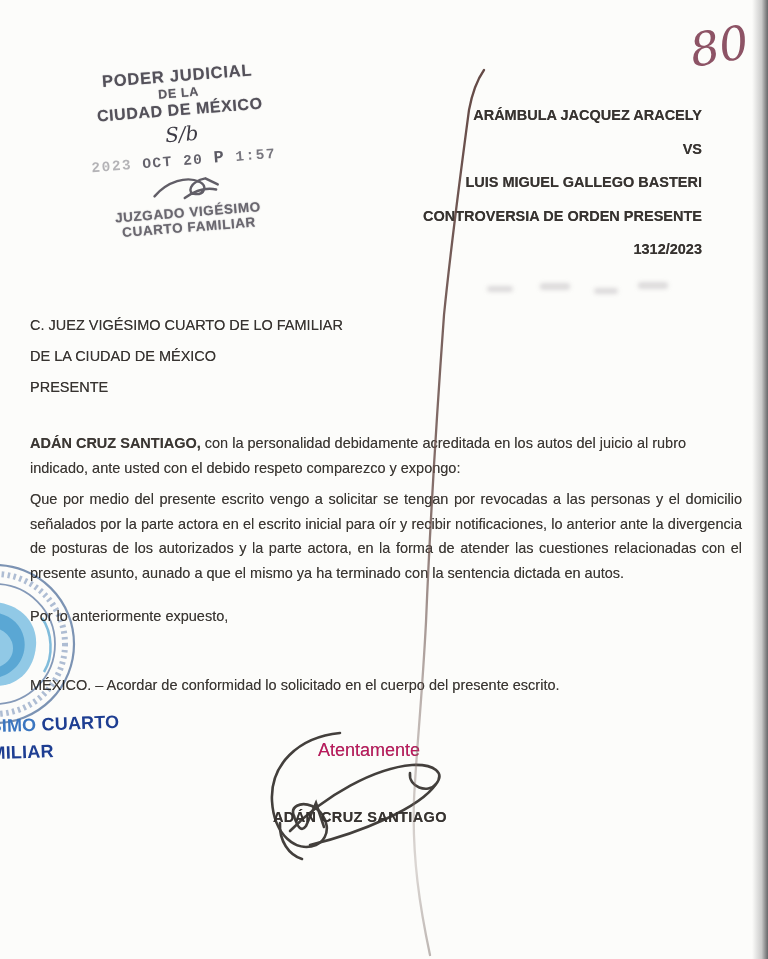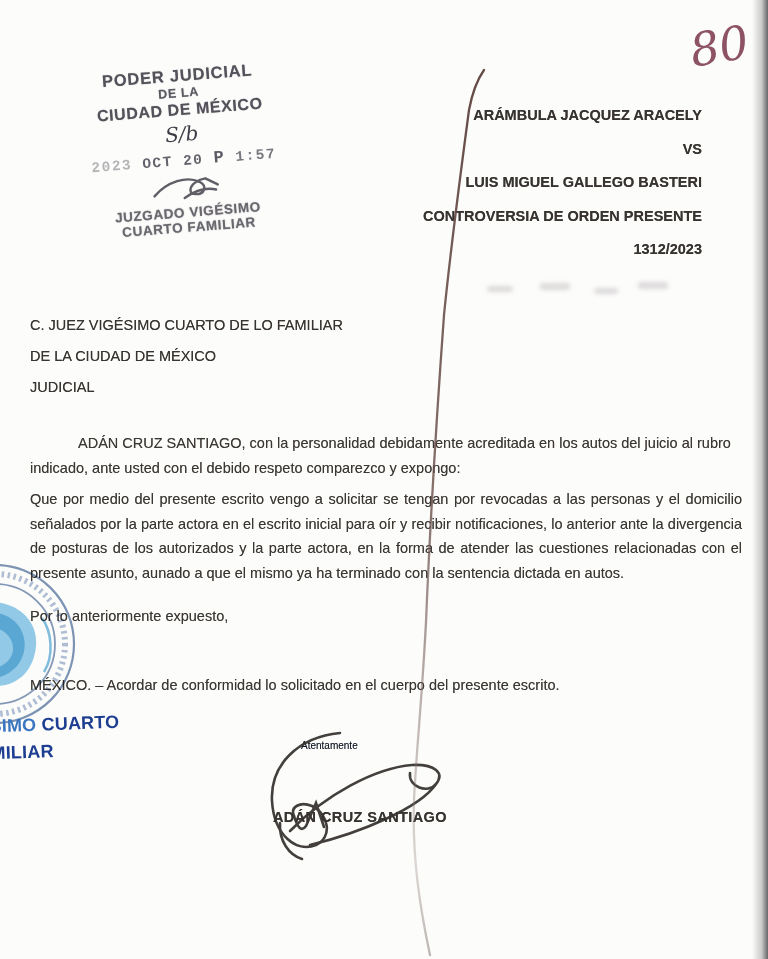--- a/index.html
+++ b/index.html
@@ -44,31 +44,31 @@
     position:absolute;left:30px;top:302px;font-weight:400;font-size:14.5px;
     line-height:31px;color:#373330;text-shadow:0 0 .6px rgba(55,51,48,.7);margin-top:8px;
   }
   
   .bodytext{position:absolute;left:30px;width:712px;font-size:14.5px;line-height:25px;color:#3b3733;text-shadow:0 0 .6px rgba(59,55,51,.55);}
   .p1{top:431px;text-align:left;}
   .p2{top:487px;line-height:24.5px;text-align:justify;}
   .c1{top:604px;}
   .c2{top:637px;}
   .pet{top:673px;}
-  .bold{font-weight:400;margin-left:48px;}
+  .bold{font-weight:700;}
   
   .seal{position:absolute;left:-100px;top:552px;mix-blend-mode:multiply;}
   .seal-caption{
     position:absolute;left:-10px;top:711px;font-weight:700;font-size:18px;
     letter-spacing:.2px;transform:rotate(-2deg);line-height:27px;white-space:nowrap;
   }
   .seal-caption .lt{color:#3b76c0;}
   .seal-caption .dk{color:#1e3e92;}
   
-  .salutation{position:absolute;left:301px;top:740px;font-size:10px;color:#0f172a;text-shadow:0 0 .6px rgba(58,54,50,.55);}
+  .salutation{position:absolute;left:318px;top:740px;font-size:18px;color:#be185d;text-shadow:0 0 .6px rgba(58,54,50,.55);}
   .sig-name{position:absolute;left:273px;top:809px;font-size:14.5px;font-weight:700;letter-spacing:.4px;color:#373330;text-shadow:0 0 .6px rgba(55,51,48,.7);}
   .sig-scribble{position:absolute;left:240px;top:723px;}
   
   .strike{position:absolute;left:0;top:0;pointer-events:none;}
 </style>
 </head>
 <body>
 
 <div class="page">
 
@@ -100,21 +100,21 @@
     <div>ARÁMBULA JACQUEZ ARACELY</div>
     <div>VS</div>
     <div>LUIS MIGUEL GALLEGO BASTERI</div>
     <div>CONTROVERSIA DE ORDEN PRESENTE</div>
     <div>1312/2023</div>
   </div>
 
   <div class="addressee">
     <div>C. JUEZ VIGÉSIMO CUARTO DE LO FAMILIAR</div>
     <div>DE LA CIUDAD DE MÉXICO</div>
-    <div>JUDICIAL</div>
+    <div>PRESENTE</div>
   </div>
 
   <div class="bodytext p1"><span class="bold">ADÁN CRUZ SANTIAGO,</span><span> con la personalidad debidamente acreditada en los autos del juicio al rubro indicado,  ante usted con el debido respeto comparezco y expongo:</span></div>
 
   <div class="bodytext p2">Que por medio del presente escrito vengo a solicitar se tengan por revocadas a las personas y el domicilio señalados por la parte actora en el escrito inicial para oír  y recibir notificaciones, lo anterior ante la divergencia de posturas de los autorizados y la parte actora, en la forma de atender las cuestiones relacionadas con el presente asunto, aunado a que el mismo ya ha terminado con la sentencia dictada en autos.</div>
 
   <div class="bodytext c1">Por lo anteriormente expuesto,</div>
 
 
   <div class="bodytext pet"><span>MÉXICO. –</span><span> Acordar de conformidad lo solicitado en el cuerpo del presente escrito.</span></div>

